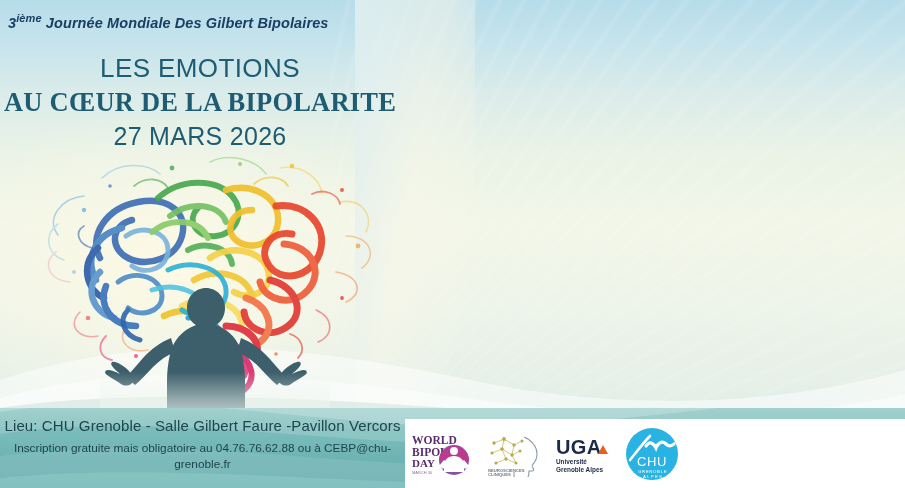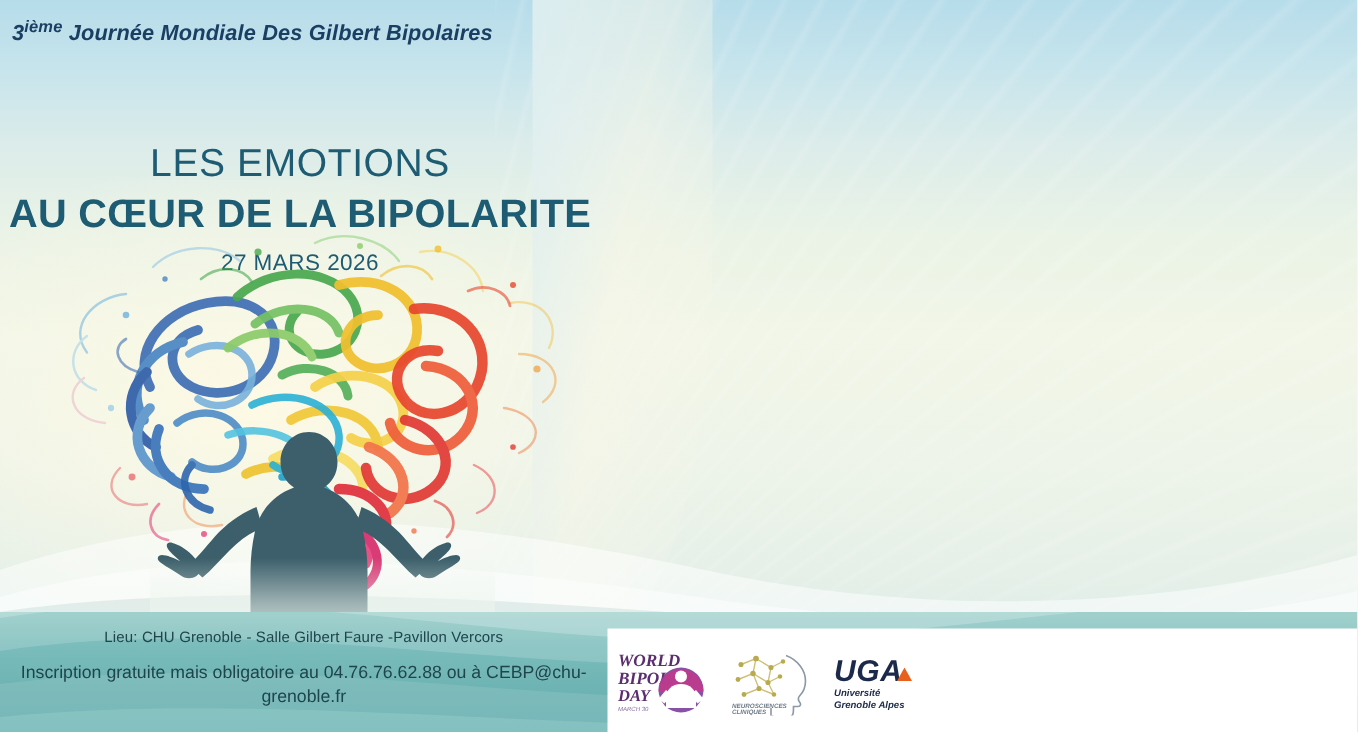--- a/index.html
+++ b/index.html
@@ -129,21 +129,21 @@
     left: 0; right: 0; bottom: 0;
     height: 80px;
     z-index: 4;
     color: #24484f;
     text-align: center;
   }
   .venue-line {
     width: 405px;
     margin: 0;
     padding-top: 8px;
-    font-size: 10px;
+    font-size: 15px;
     line-height: 19px;
     letter-spacing: 0.1px;
     color: #20454d;
   }
   .venue-line2 { font-size: 13.5px; line-height: 18px; }
   .regist {
     width: 405px;
     margin: 0;
     padding-top: 5px;
     font-size: 11.8px;
@@ -163,35 +163,35 @@
     white-space: nowrap;
   }
   .kicker sup { font-size: 11px; }
 
   .title-block {
     position: absolute;
     left: 0; top: 52px;
     width: 400px;
     text-align: center;
     color: #1d5c73;
-    margin-top: 40px;
   }
   .t1 {
     font-size: 26px;
     line-height: 33px;
     letter-spacing: 0.4px;
   }
   .t2 {
     font-size: 26.5px;
     line-height: 34px;
     font-weight: bold;
     letter-spacing: 0.2px;
+    font-family: Liberation Serif, serif;
   }
   .t3 {
-    font-size: 15px;
+    font-size: 25px;
     line-height: 34px;
     letter-spacing: 0.3px;
   }
 
   
   .art {
     position: absolute;
     left: 40px; top: 140px;
     width: 340px; height: 285px;
   }
@@ -199,21 +199,20 @@
 
   
   .logos {
     position: absolute;
     left: 405px; top: 419px;
     width: 500px; height: 69px;
     background: #ffffff;
     display: flex;
     align-items: flex-end;
     z-index: 6;
-    font-style: italic;
   }
   .logo {
     display: flex;
     align-items: center;
     justify-content: center;
     height: 100%;
   }
   .logo svg { display: block; }
 
   .l-wbd   { width: 76px; }
@@ -472,15 +471,25 @@
 
     <div class="logo l-uga">
       <svg width="64" height="44" viewBox="0 0 64 44">
         <text x="5" y="22" font-family="Liberation Sans, sans-serif" font-size="20" font-weight="bold" fill="#1b2a4a" letter-spacing="0.4">UGA</text>
         <path d="M47,22 l5,-9 l5,9 z" fill="#e8601c"></path>
         <text x="5" y="32" font-family="Liberation Sans, sans-serif" font-size="6.4" font-weight="bold" fill="#1b2a4a">Université</text>
         <text x="5" y="40" font-family="Liberation Sans, sans-serif" font-size="6.4" font-weight="bold" fill="#1b2a4a">Grenoble Alpes</text>
       </svg>
     </div>
 
+    <div class="logo l-chu">
+      <svg width="56" height="56" viewBox="0 0 56 56">
+        <circle cx="28" cy="28" r="26" fill="#29b3e3"></circle>
+        <path d="M6,34 C14,24 20,16 26,10" stroke="#ffffff" stroke-width="2.6" fill="none" stroke-linecap="round"></path>
+        <path d="M22,20 C26,14 30,18 32,22 C34,17 38,14 42,18 C45,21 47,20 50,18" stroke="#ffffff" stroke-width="3.2" fill="none" stroke-linecap="round"></path>
+        <text x="13" y="40" font-family="Liberation Sans, sans-serif" font-size="13" fill="#ffffff" letter-spacing="0.6">CHU</text>
+        <text x="14" y="47" font-family="Liberation Sans, sans-serif" font-size="4.4" fill="#ffffff" letter-spacing="0.6">GRENOBLE</text>
+        <text x="19" y="52" font-family="Liberation Sans, sans-serif" font-size="4.4" fill="#ffffff" letter-spacing="1.2">ALPES</text>
+      </svg>
+    </div>
   </div>
 
 </div>
 
 </body></html>

